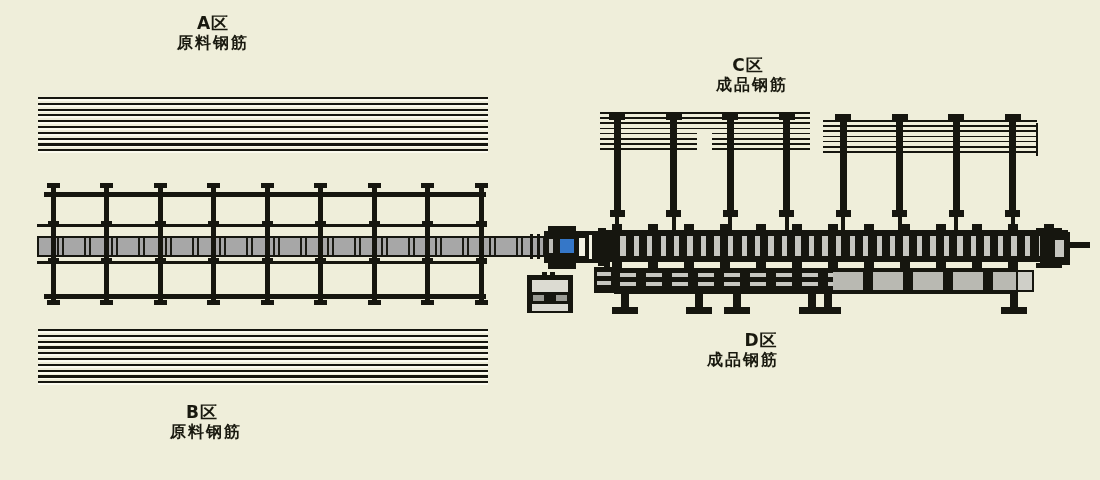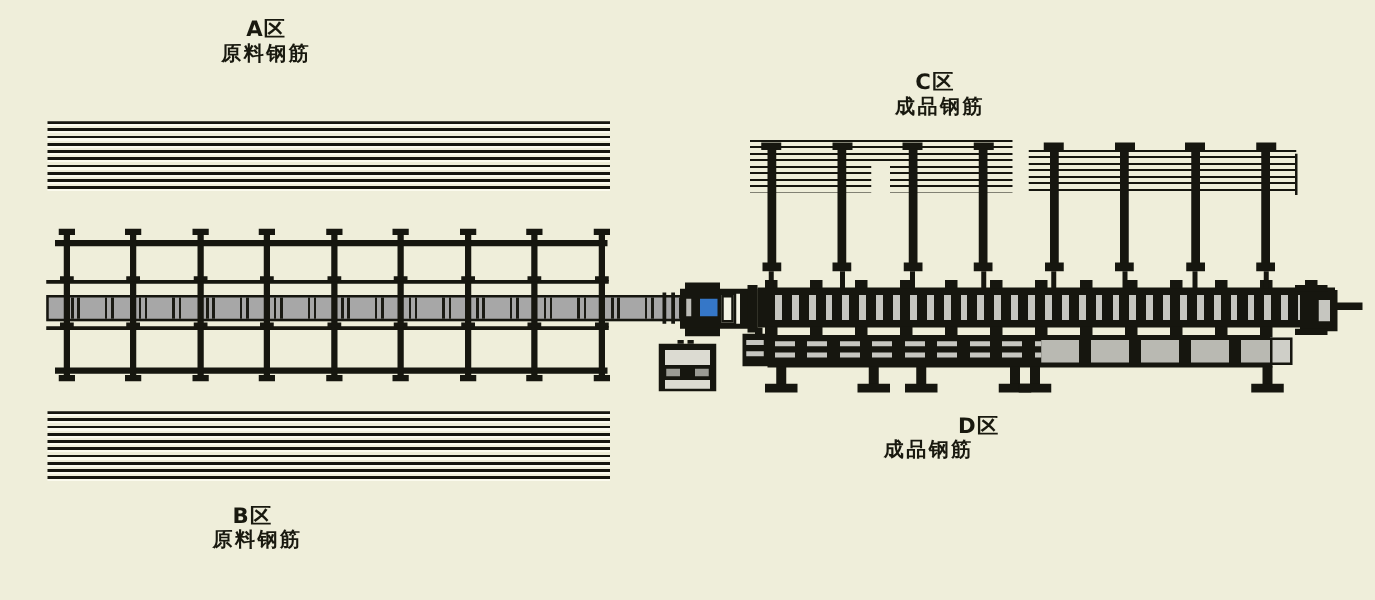--- a/index.html
+++ b/index.html
@@ -55,21 +55,21 @@
 <body>
 
 <div id="stage">
 
   <div class="label title" style="left:213px;top:12px">A区</div>
   <div class="label sub" style="left:213px;top:33px">原料钢筋</div>
   <div class="label title" style="left:202px;top:401px">B区</div>
   <div class="label sub" style="left:206px;top:422px">原料钢筋</div>
   <div class="label title" style="left:748px;top:54px">C区</div>
   <div class="label sub" style="left:752px;top:75px">成品钢筋</div>
-  <div class="label title" style="left:783px;top:329px">D区</div>
+  <div class="label title" style="left:761px;top:329px">D区</div>
   <div class="label sub" style="left:743px;top:350px">成品钢筋</div>
 
   <div class="abs stock-raw" style="left:38px;top:97px;width:450px;height:58px"></div>
   <div class="abs stock-raw" style="left:38px;top:329px;width:450px;height:58px"></div>
 
   <div class="abs blk" style="left:44px;top:192px;width:442px;height:5px"></div>
   <div class="abs blk" style="left:44px;top:294px;width:442px;height:5px"></div>
   <div class="abs blk" style="left:37px;top:224px;width:450px;height:3px"></div>
   <div class="abs blk" style="left:37px;top:261px;width:450px;height:3px"></div>
   <div class="abs gray-band" style="left:37px;top:236px;width:521px;height:21px">

